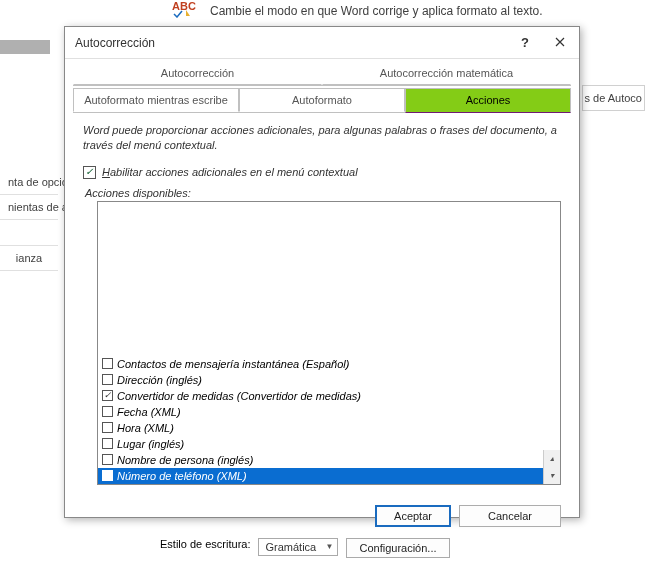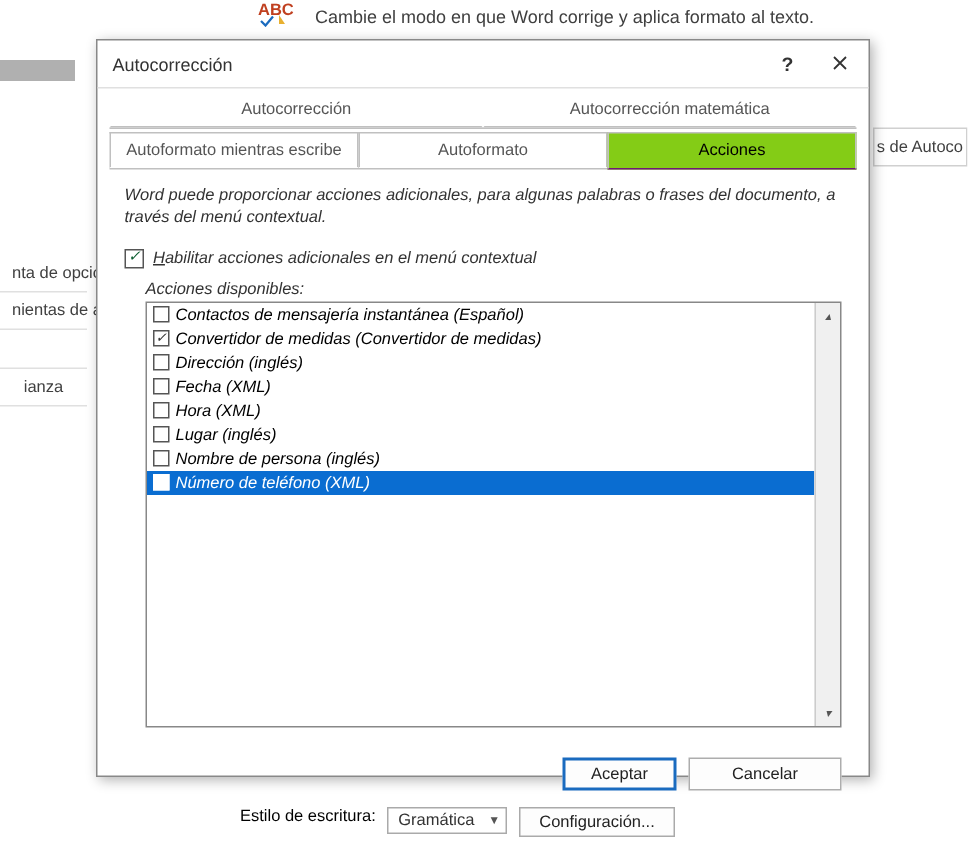--- a/index.html
+++ b/index.html
@@ -30,22 +30,22 @@
     .tabs-row1 .tab { border-bottom: 1px solid #c0c0c0; }
     
     .content { padding: 10px 18px; flex: 1; display: flex; flex-direction: column; font-style: italic; }
     .description { color: #333; line-height: 1.4; margin-bottom: 12px; }
     .checkbox-row { display: flex; align-items: center; gap: 6px; margin-bottom: 8px; }
     .checkbox { width: 13px; height: 13px; border: 1px solid #555; display: inline-flex; align-items: center; justify-content: center; background: #fff; cursor: pointer; }
     .checkbox.checked::after { content: '✓'; font-size: 10px; color: #0a5c2e; line-height: 1; }
     .checkbox-label { color: #333; }
     .checkbox-label u { text-decoration: underline; }
     
-    .list-label { color: #333; margin-bottom: 2px; margin-left: 14px; }
-    .listbox { margin-left: 14px; border: 1px solid #888; height: 284px; display: flex; background: #fff; }
+    .list-label { color: #333; margin-bottom: 2px; margin-left: 2px; }
+    .listbox { margin-left: 14px; border: 1px solid #888; height: 284px; display: flex; background: #fff; align-items: flex-end; }
     .list-content { flex: 1; overflow: hidden; }
     .list-item { display: flex; align-items: center; gap: 4px; padding: 0 4px; height: 16px; }
     .list-item.selected { background: #0a6dd1; color: #fff; }
     .list-item.selected .li-checkbox { border-color: #fff; }
     .li-checkbox { width: 11px; height: 11px; border: 1px solid #555; display: inline-flex; align-items: center; justify-content: center; background: #fff; flex-shrink: 0; }
     .li-checkbox.checked::after { content: '✓'; font-size: 9px; color: #333; line-height: 1; }
     .scrollbar { width: 17px; background: #f0f0f0; border-left: 1px solid #ccc; display: flex; flex-direction: column; justify-content: space-between; }
     .scroll-btn { height: 17px; display: flex; align-items: center; justify-content: center; color: #555; font-size: 8px; cursor: pointer; }
     
     .buttons-row { display: flex; justify-content: flex-end; gap: 8px; padding: 10px 18px 14px; }
@@ -112,26 +112,26 @@
       <span class="checkbox-label"><u>H</u><span>abilitar acciones adicionales en el menú contextual</span></span>
     </div>
     <div class="list-label">Acciones disponibles:</div>
     <div class="listbox">
       <div class="list-content" id="list-content">
           <div class="list-item">
             <span class="li-checkbox"></span>
             <span>Contactos de mensajería instantánea (Español)</span>
           </div>
           <div class="list-item">
+            <span class="li-checkbox"></span>
+            <span>Dirección (inglés)</span>
+          </div>
+          <div class="list-item">
             <span class="li-checkbox checked"></span>
             <span>Convertidor de medidas (Convertidor de medidas)</span>
-          </div>
-          <div class="list-item">
-            <span class="li-checkbox"></span>
-            <span>Dirección (inglés)</span>
           </div>
           <div class="list-item">
             <span class="li-checkbox"></span>
             <span>Fecha (XML)</span>
           </div>
           <div class="list-item">
             <span class="li-checkbox"></span>
             <span>Hora (XML)</span>
           </div>
           <div class="list-item">

